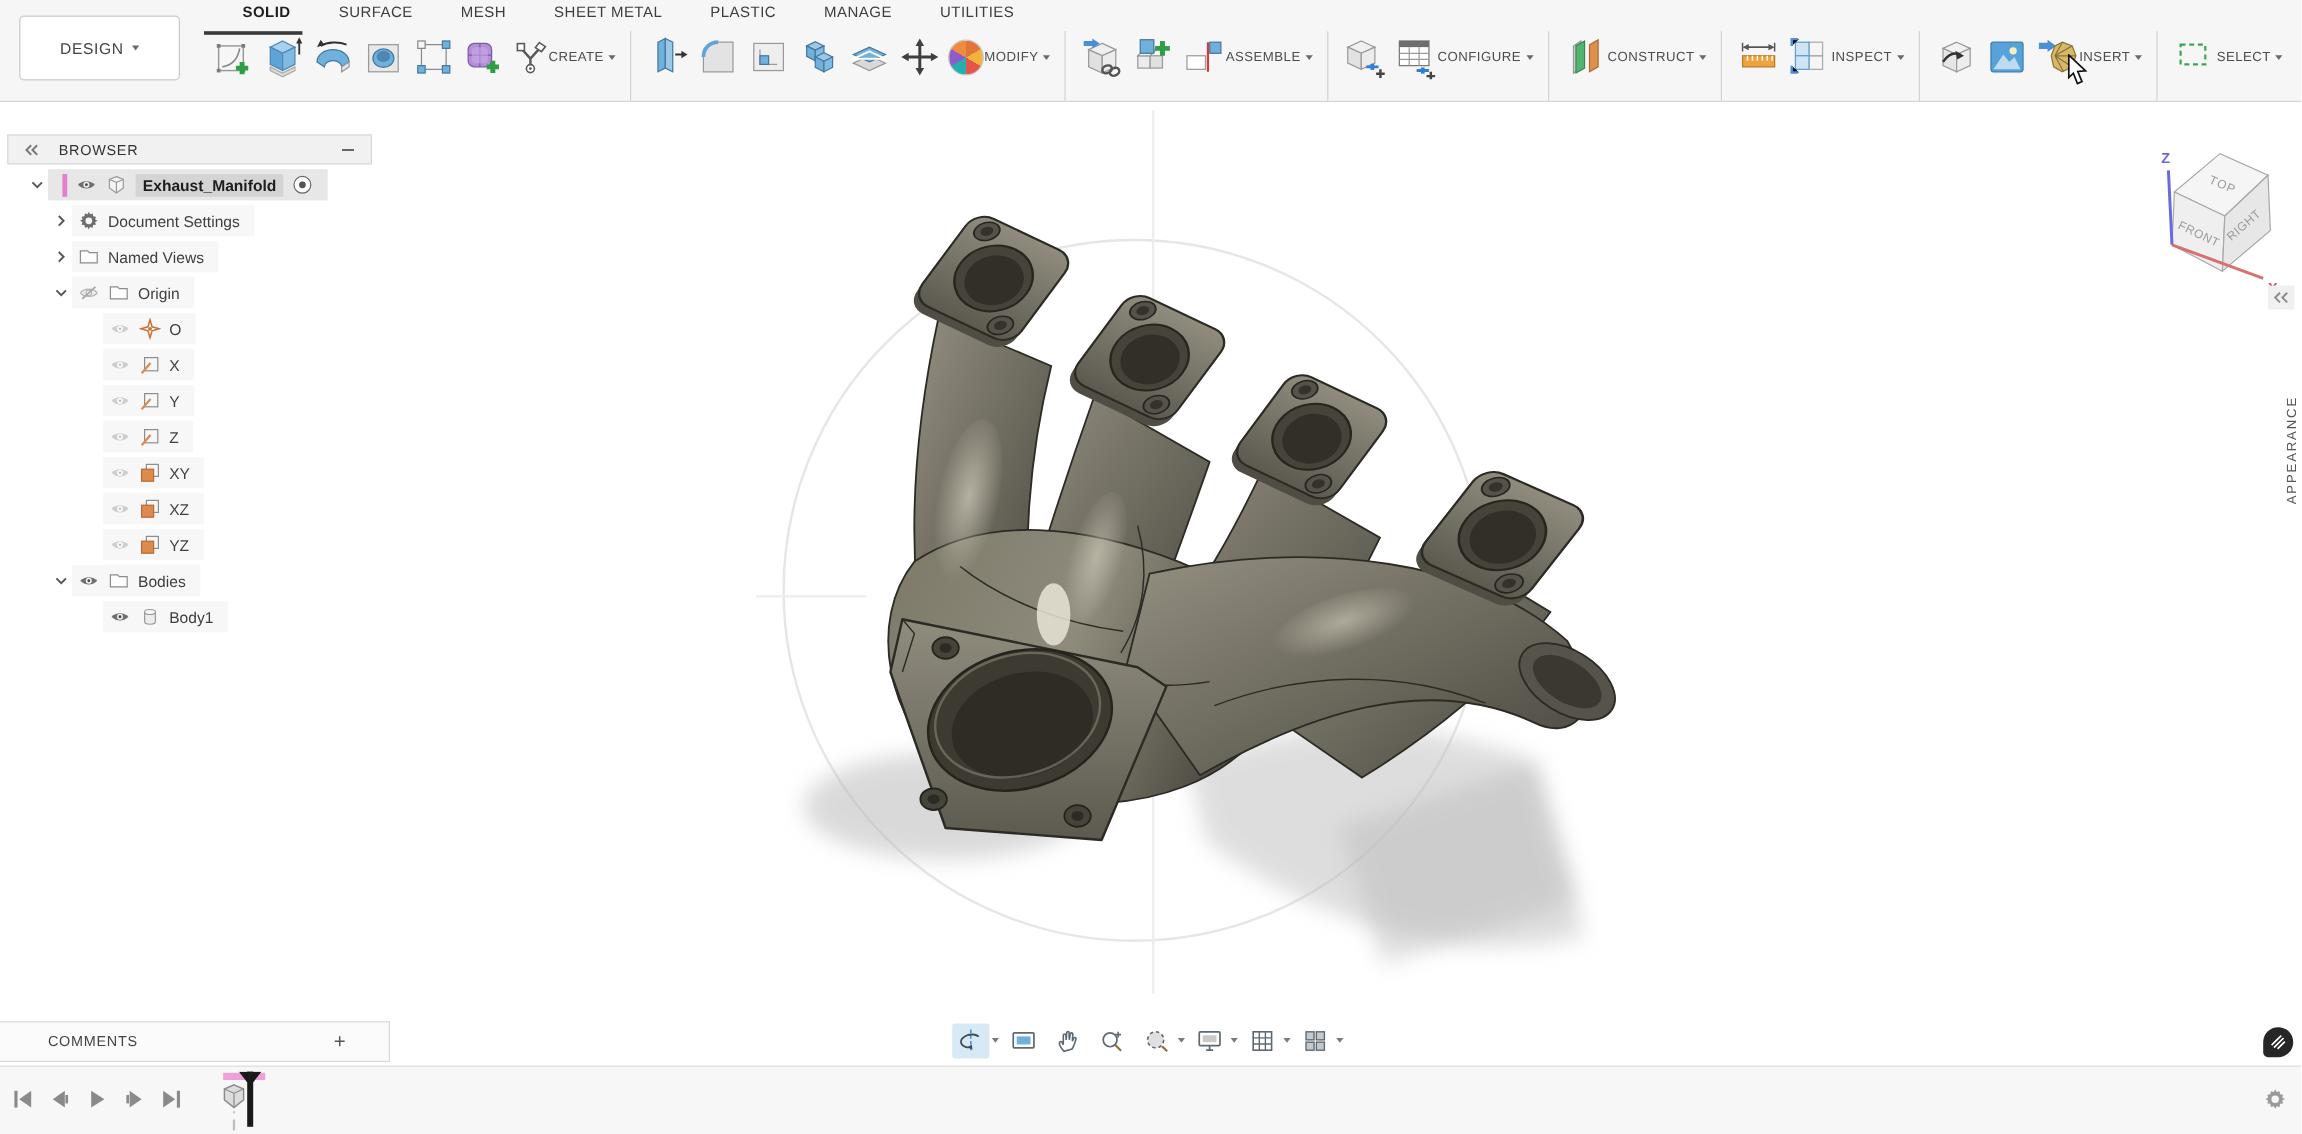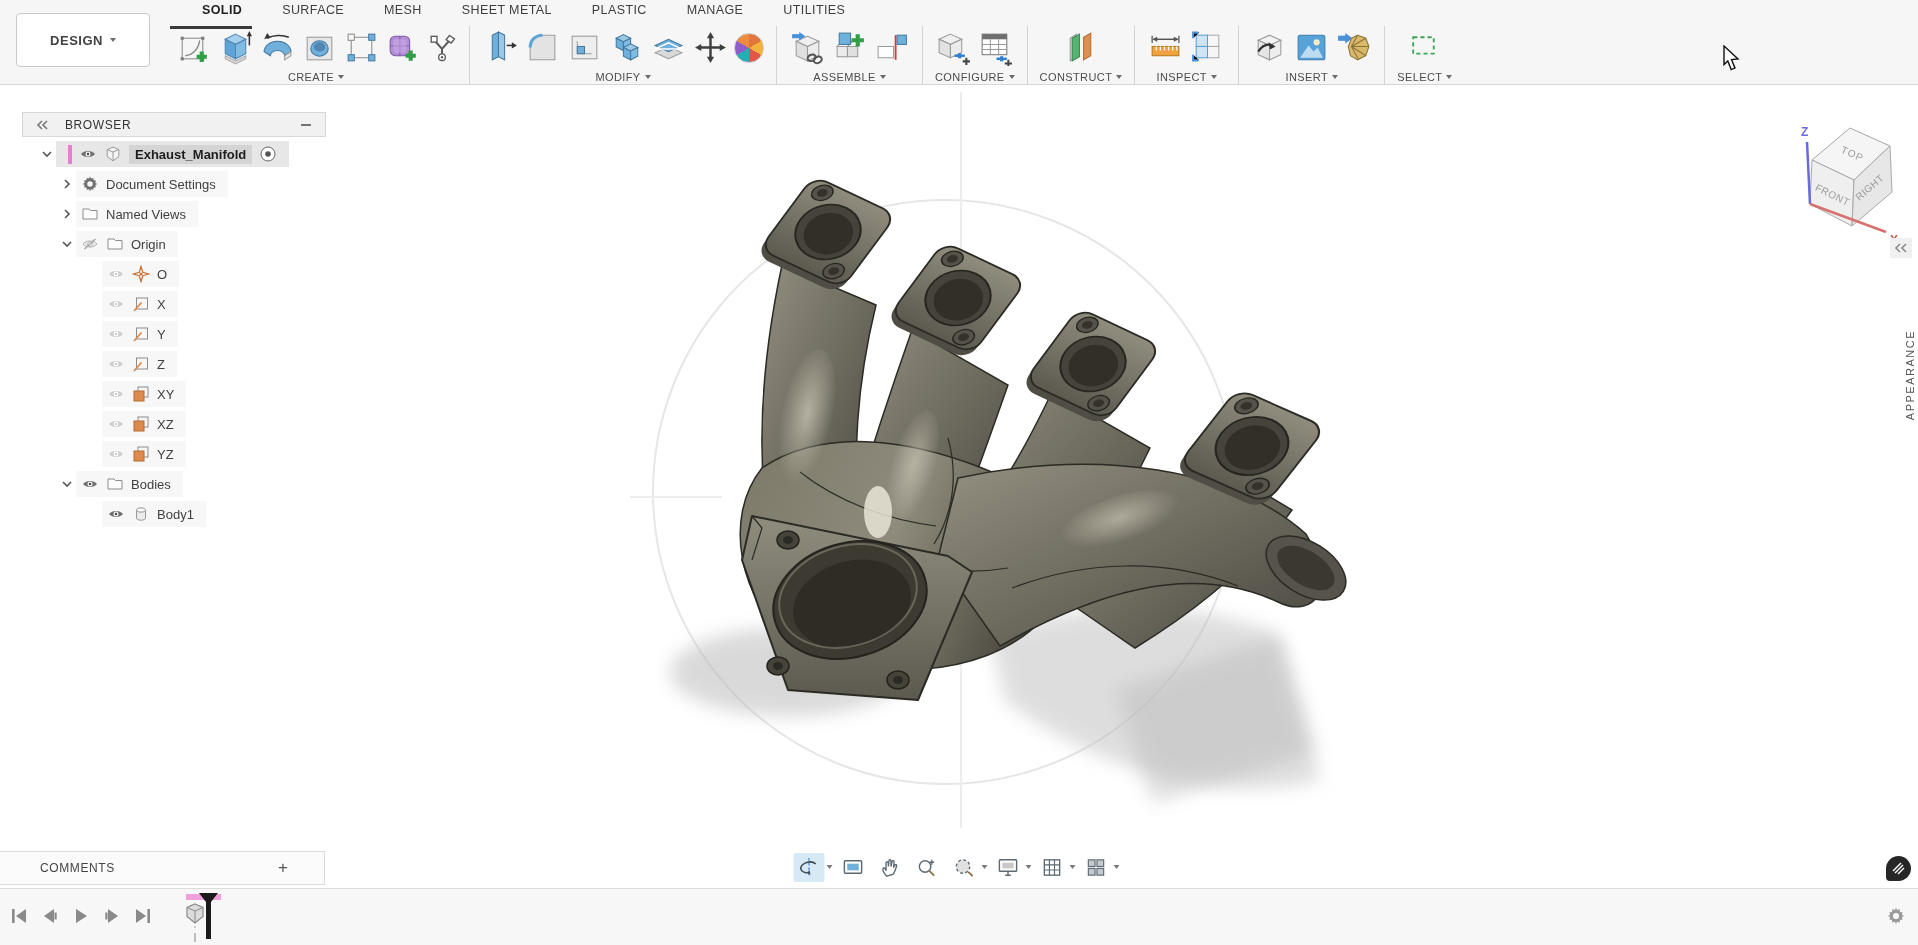--- a/index.html
+++ b/index.html
@@ -2,41 +2,41 @@
 <html><head>
 <meta charset="utf-8">
 <style>
   * { margin:0; padding:0; box-sizing:border-box; }
   html,body { width:1918px; height:945px; overflow:hidden; }
   body { font-family:"Liberation Sans", sans-serif; background:#fff; color:#3e3e3e; }
   .app { position:relative; width:1918px; height:945px; background:#fff; overflow:hidden; }
 
   
   .ribbon { position:absolute; top:0; left:0; right:0; height:85px; background:#f6f6f6; border-bottom:1px solid #d5d5d5; z-index:30; }
-  .design-btn { position:absolute; left:16px; top:13px; width:134px; height:54px; background:#fff; border:1px solid #c9c9c9; border-radius:4px; display:flex; align-items:center; justify-content:center; gap:7px; font-size:13px; font-weight:bold; color:#424242; letter-spacing:.5px; cursor:default; }
+  .design-btn { position:absolute; left:16px; top:13px; width:134px; height:54px; background:#fff; border:1px solid #c9c9c9; border-radius:4px; display:flex; align-items:center; justify-content:center; gap:7px; font-size:13px; font-weight:normal; color:#424242; letter-spacing:.5px; cursor:default; }
   .tabs { position:absolute; left:202px; top:3px; display:flex; gap:40px; height:20px; align-items:flex-start; }
   .tab { font-size:12.5px; color:#3e3e3e; letter-spacing:.4px; white-space:nowrap; }
   .tab.active { font-weight:bold; color:#1f1f1f; }
   .tab-underline { position:absolute; left:170px; top:26px; width:82px; height:3px; background:#3a3a3a; }
   .groups { position:absolute; left:166px; top:24px; display:flex; align-items:flex-start; }
-  .group { display:flex; flex-direction:column; align-items:center; padding:0 9px; }
+  .group { display:flex; align-items:center; padding:0 9px; }
   .gicons { display:flex; align-items:center; gap:5px; height:47px; }
   .glabel { font-size:11px; color:#4c4c4c; letter-spacing:.4px; margin-top:0; display:flex; align-items:center; gap:4px; white-space:nowrap; }
   .caret { width:0; height:0; border-left:3.5px solid transparent; border-right:3.5px solid transparent; border-top:4px solid #6a6a6a; }
   .gsep { width:1px; background:#d2d2d2; height:58px; margin:2px 3px 0; }
   .ti { width:37px; height:37px; display:block; }
   .ti.small { width:30px; height:30px; }
   .wheel { width:30px; height:30px; border-radius:50%; background:conic-gradient(#e2763a 0 60deg,#f2b33c 60deg 120deg,#e25548 120deg 180deg,#23b0ae 180deg 240deg,#8e5bc8 240deg 300deg,#ef8b3d 300deg 360deg); border:1px solid #c9c9c9; }
 
   
   .viewport { position:absolute; top:86px; left:0; right:0; bottom:57px; background:#fff; z-index:1; }
   .model-svg { position:absolute; top:0; left:0; z-index:1; }
 
   
-  .browser { position:absolute; left:22px; top:112px; width:304px; z-index:20; font-size:13px; }
+  .browser { position:absolute; left:6px; top:112px; width:304px; z-index:20; font-size:13px; }
   .browser-header { height:25px; background:#f1f1f1; border:1px solid #d8d8d8; display:flex; align-items:center; padding:0 10px; color:#333; }
   .browser-title { font-size:12px; letter-spacing:.6px; margin-left:14px; flex:1; }
   .brow { display:flex; align-items:center; height:26px; margin-top:4px; }
   .brow .pill { display:flex; align-items:center; gap:7px; height:26px; padding:0 12px 0 5px; background:#f7f7f7; }
   .brow.rootrow .pill { background:#e7e7e7;padding-left:12px; }
   .blabel { color:#3f3f3f; white-space:nowrap; }
   .blabel.sel { background:#d4d4d4; font-weight:bold; padding:2px 6px; color:#1d1d1d; }
   .bi { width:18px; height:18px; display:block; flex:none; }
   .chev { width:18px; height:18px; flex:none; display:block; }
   .mbar { width:4px; height:19px; background:#e27fd3; flex:none; }

